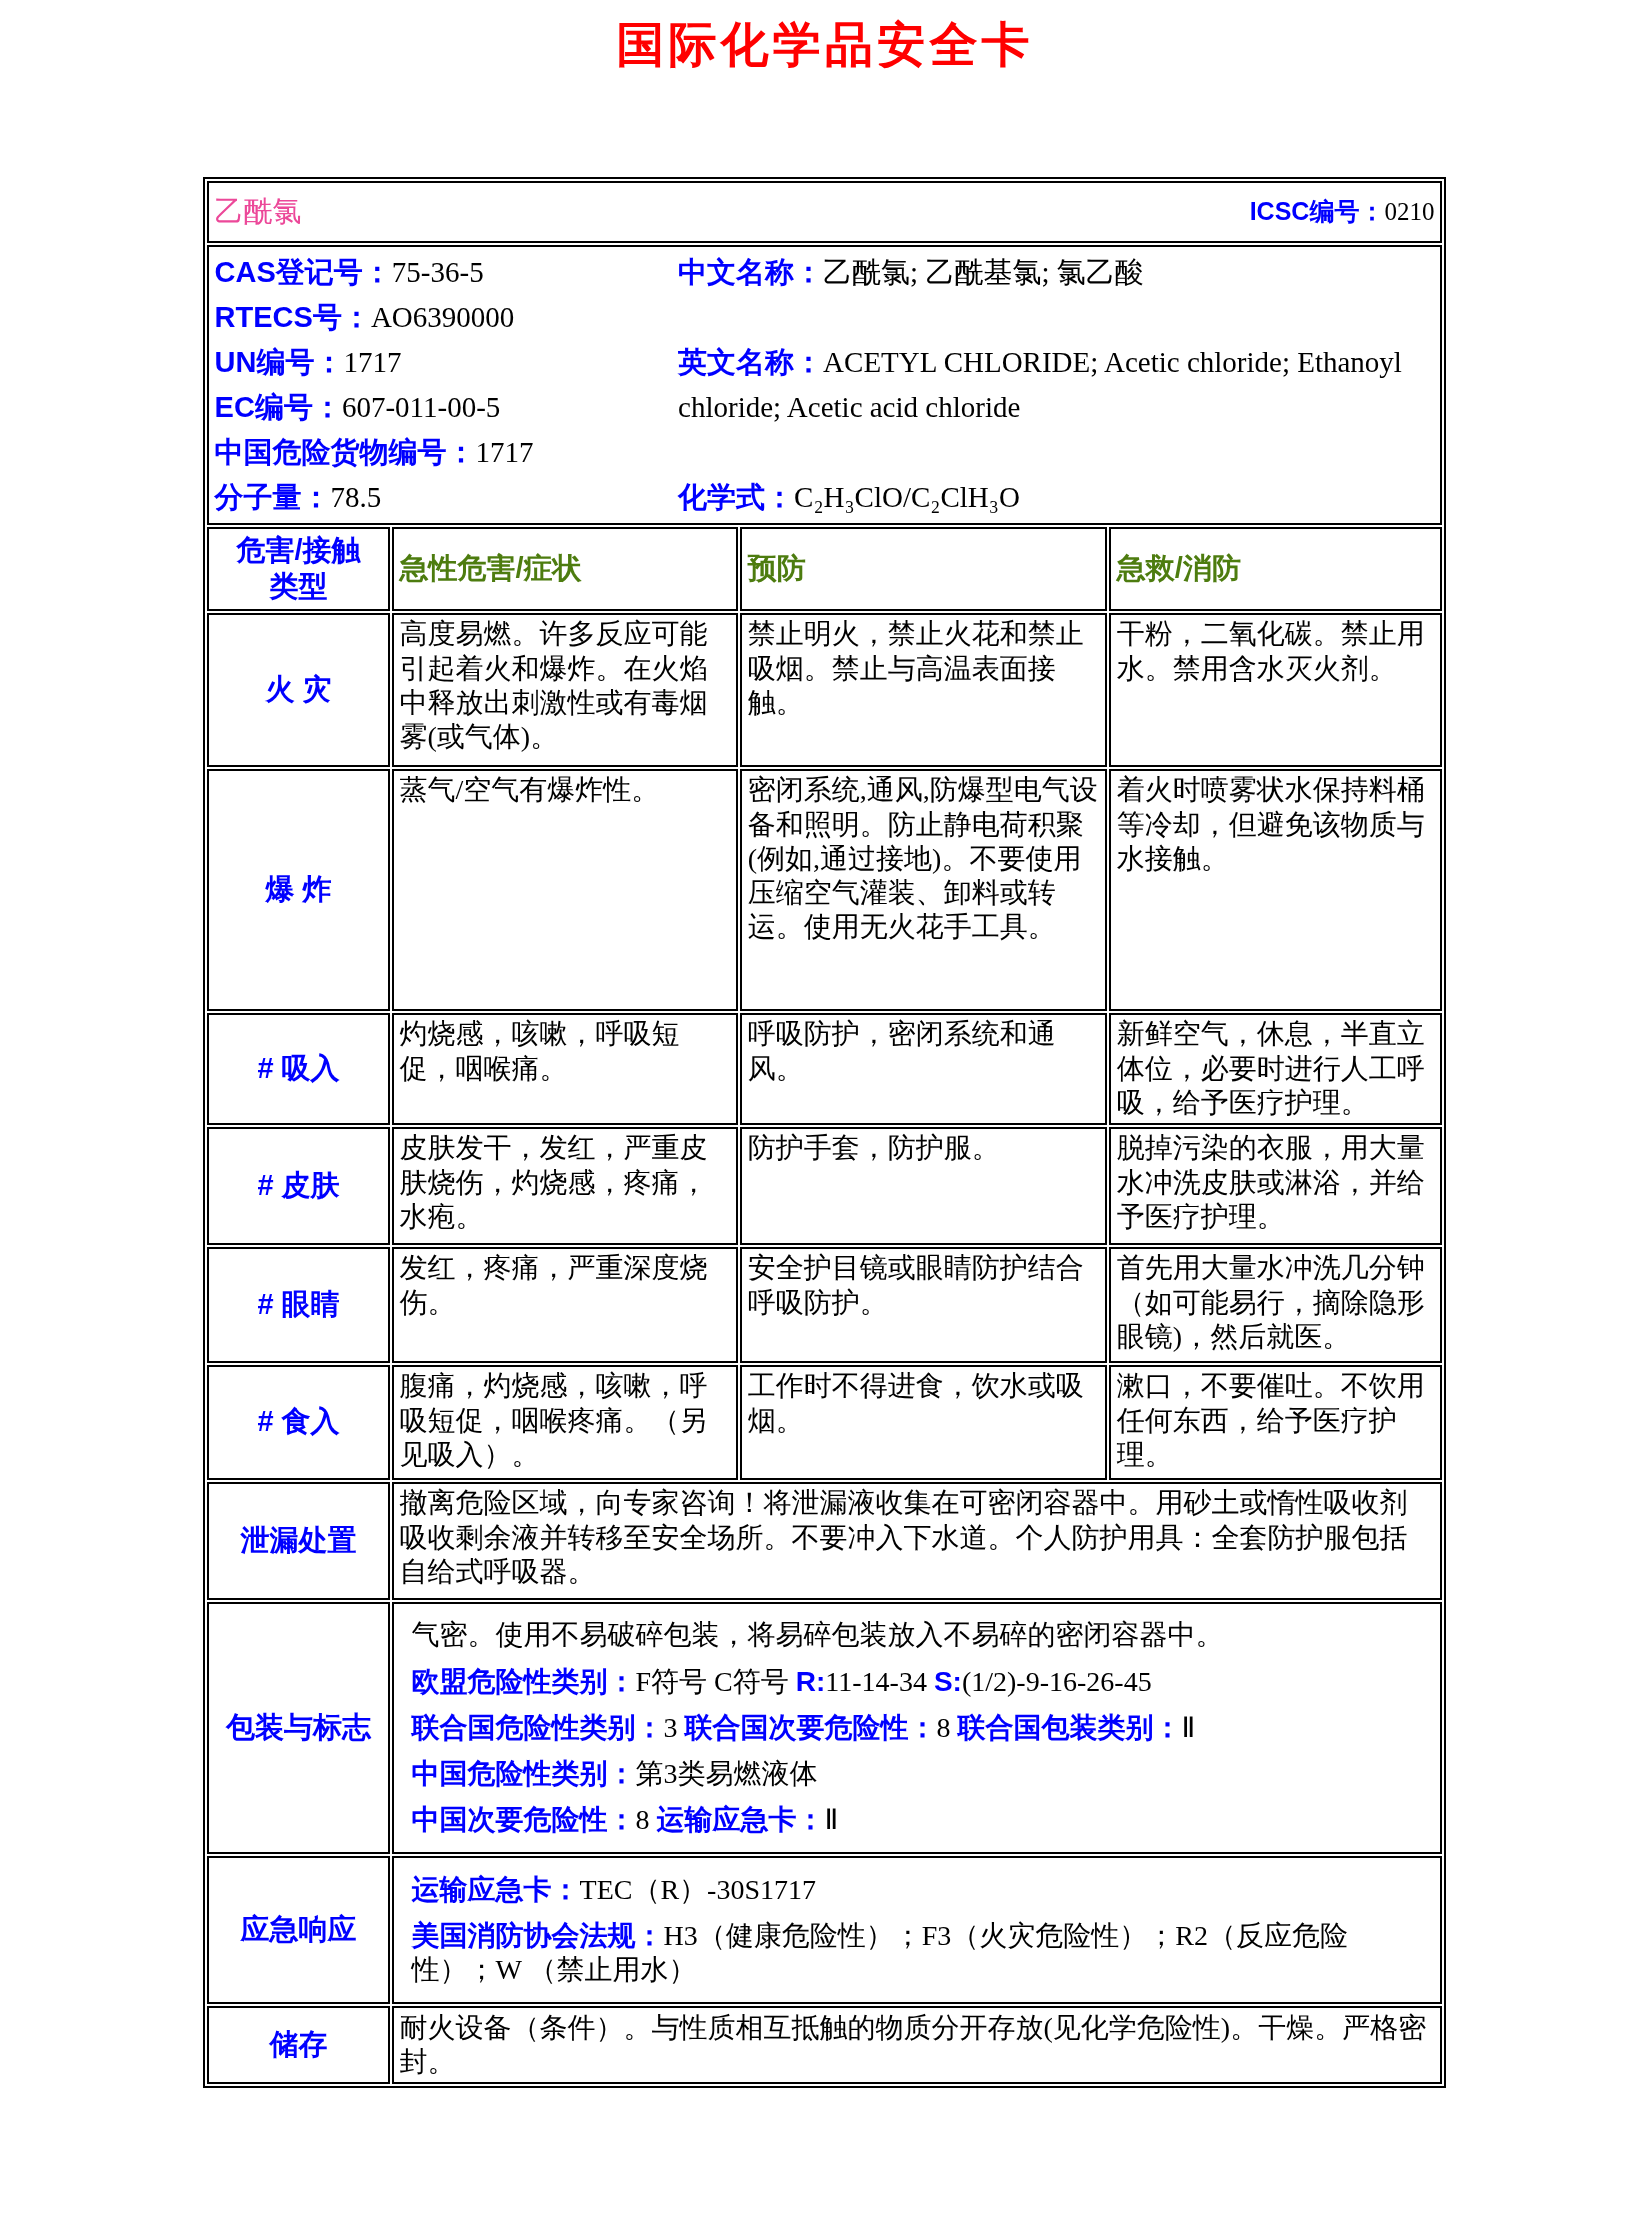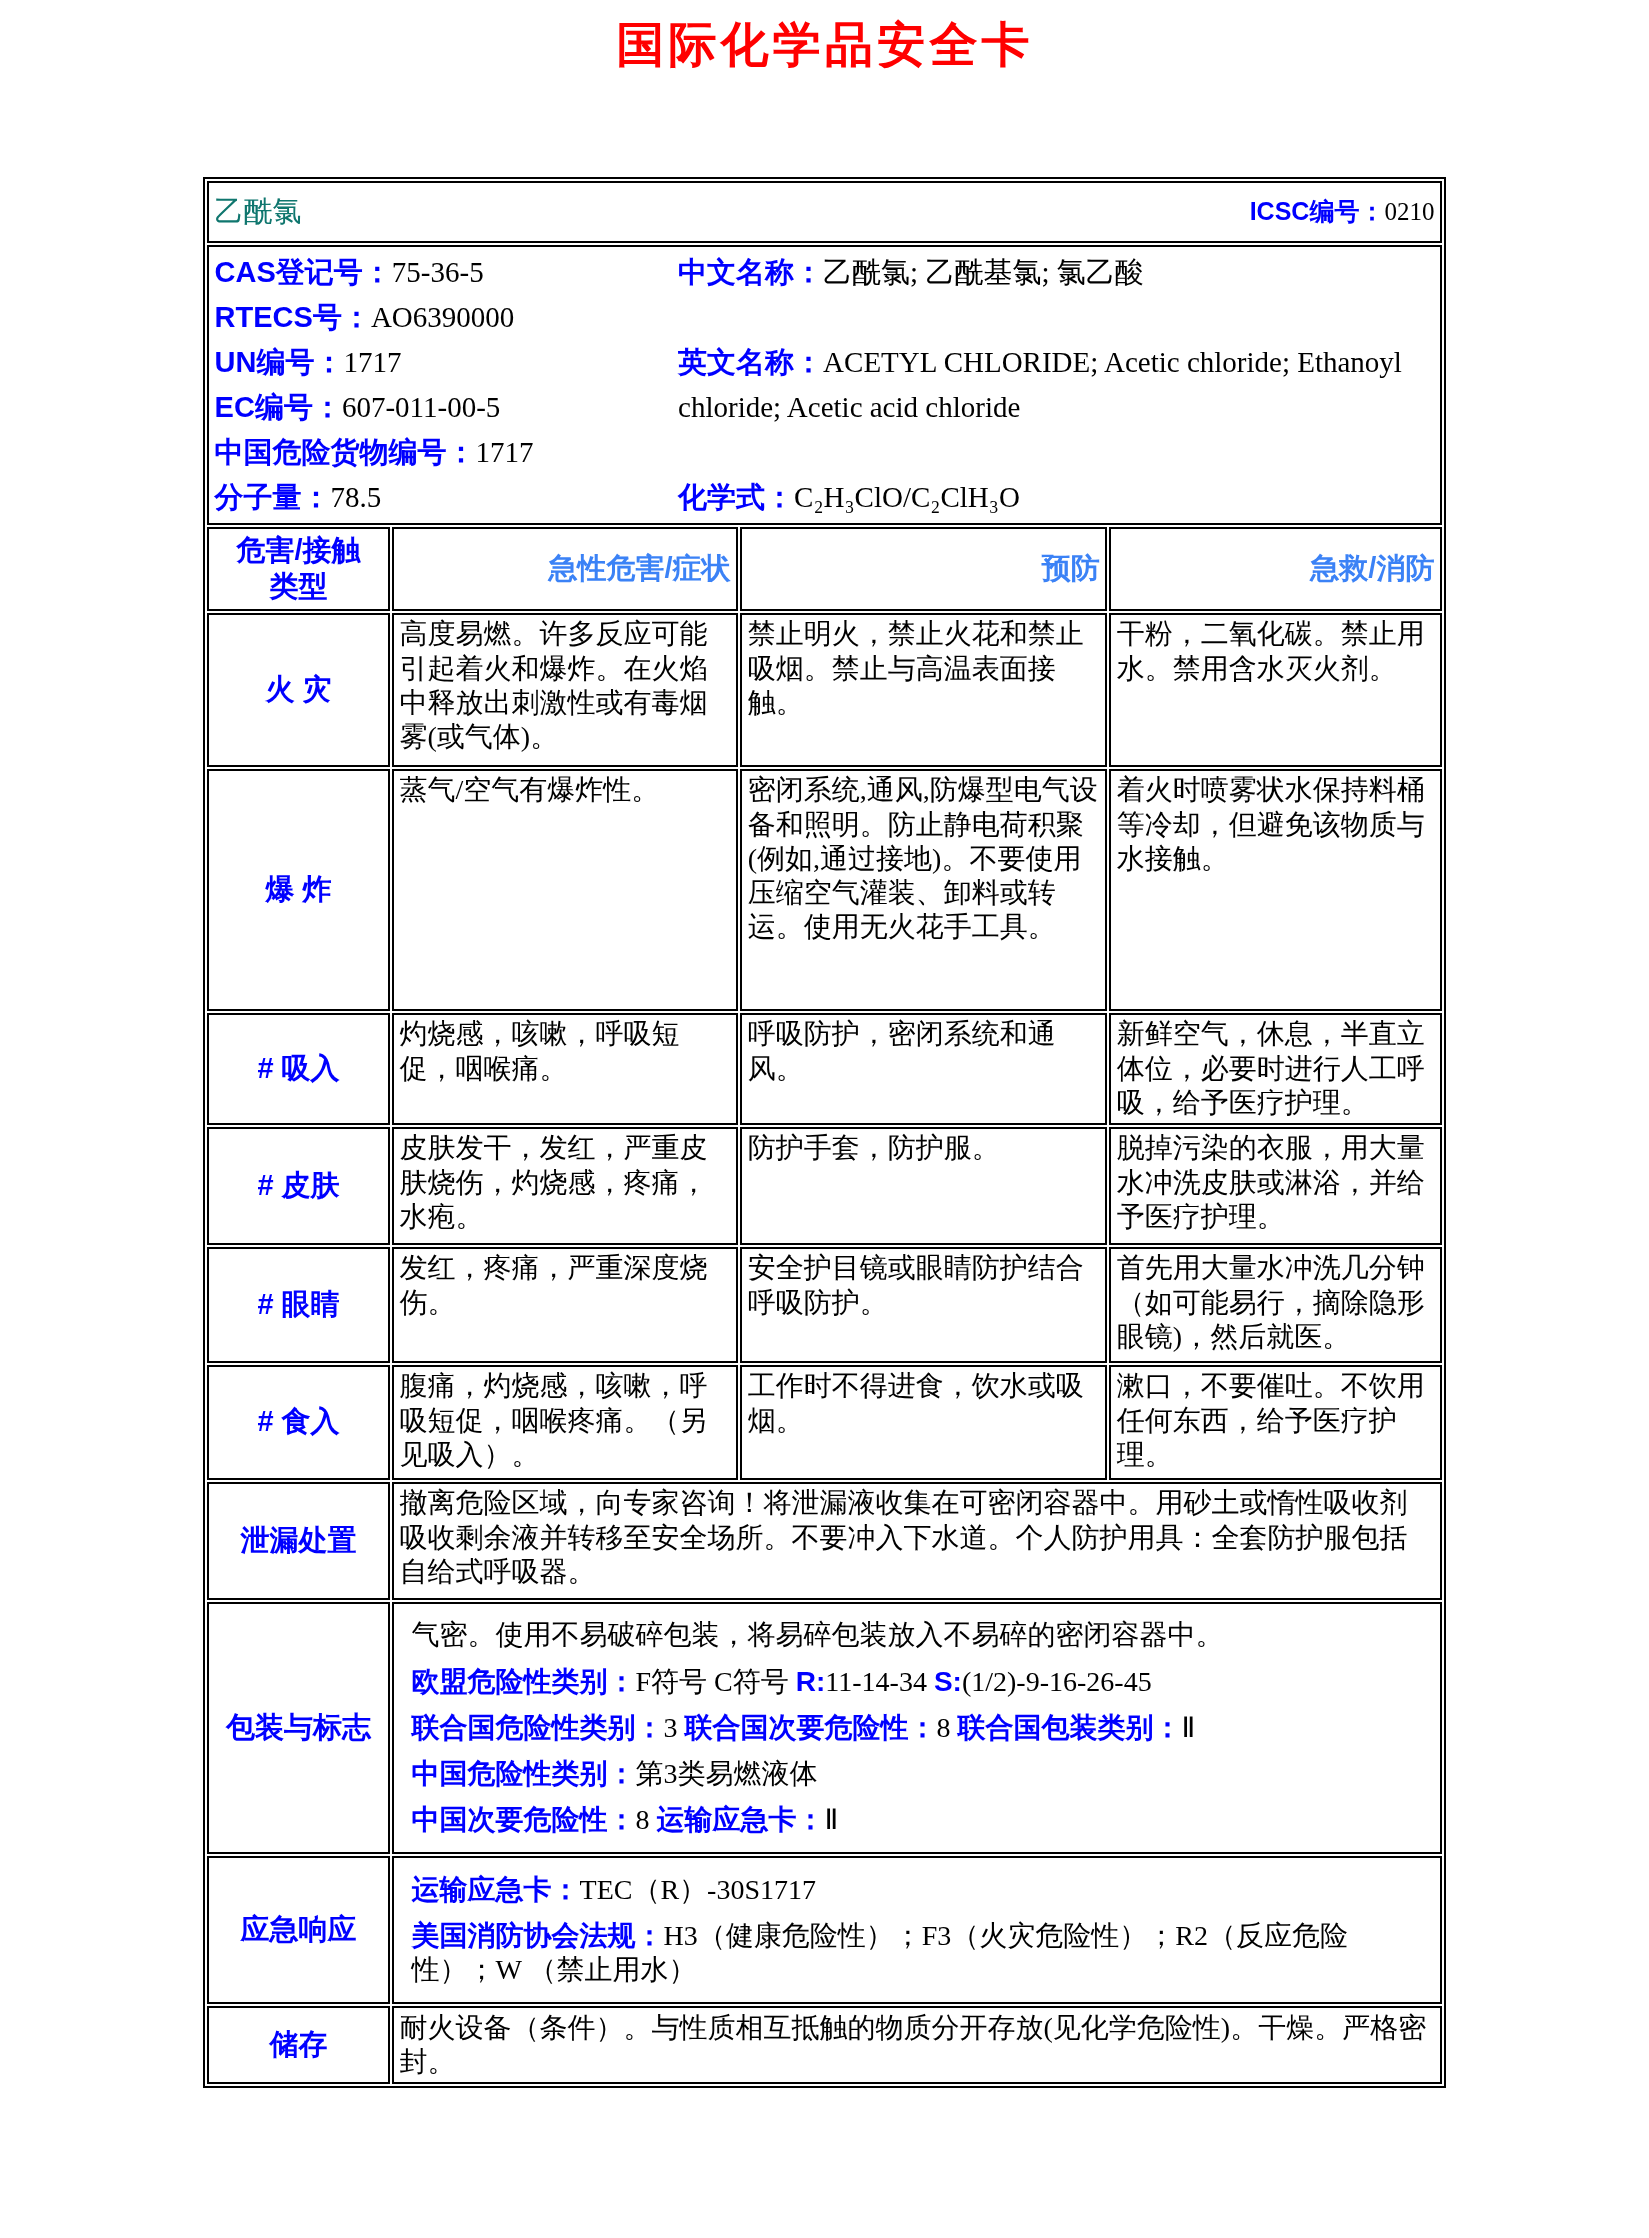--- a/index.html
+++ b/index.html
@@ -12,24 +12,24 @@
              border-collapse:separate;border-spacing:2.1px;border:2.8px solid #000;
              table-layout:fixed;background:#fff;}
   td.cell{border:2.1px solid #000;vertical-align:top;box-sizing:border-box;
           padding:2.8px 5.6px;font-size:28px;line-height:1.22;
           font-family:"Liberation Serif", serif;}
   col.c1{width:14.9%;} col.c2{width:28.2%;} col.c3{width:29.9%;} col.c4{width:27.1%;}
   .lbl{color:#0000ff;font-weight:bold;font-family:"Liberation Sans", sans-serif;}
   .val{color:#000;}
   td.label-cell{vertical-align:middle;text-align:center;color:#0000ff;font-weight:bold;
                 font-family:"Liberation Sans", sans-serif;font-size:29px;}
-  td.head-col{vertical-align:middle;text-align:right;color:#3b82f6;font-weight:bold;
+  td.head-col{vertical-align:middle;text-align:left;color:#4d7c0f;font-weight:bold;
               font-family:"Liberation Sans", sans-serif;font-size:29px;}
   .head-flex{display:flex;justify-content:space-between;align-items:center;height:100%;}
-  .substance{font-size:29px;color:#0f766e;text-align:center;}
+  .substance{font-size:29px;color:#ec4899;text-align:center;}
   .icsc{font-size:25px;}
   .info-flex{display:flex;width:100%;}
   .info-left{width:38%;box-sizing:border-box;padding-right:7px;}
   .info-right{width:62%;box-sizing:border-box;}
   .info-line{font-size:29px;line-height:45px;white-space:nowrap;}
   .info-right .info-line{white-space:normal;}
   .info-right .cn-name{margin-top:0;}
   .info-right .en-name{margin-top:45px;}
   .info-right .formula{margin-top:45px;}
   .seg-blue{color:#0000ff;font-weight:bold;font-family:"Liberation Sans", sans-serif;}

